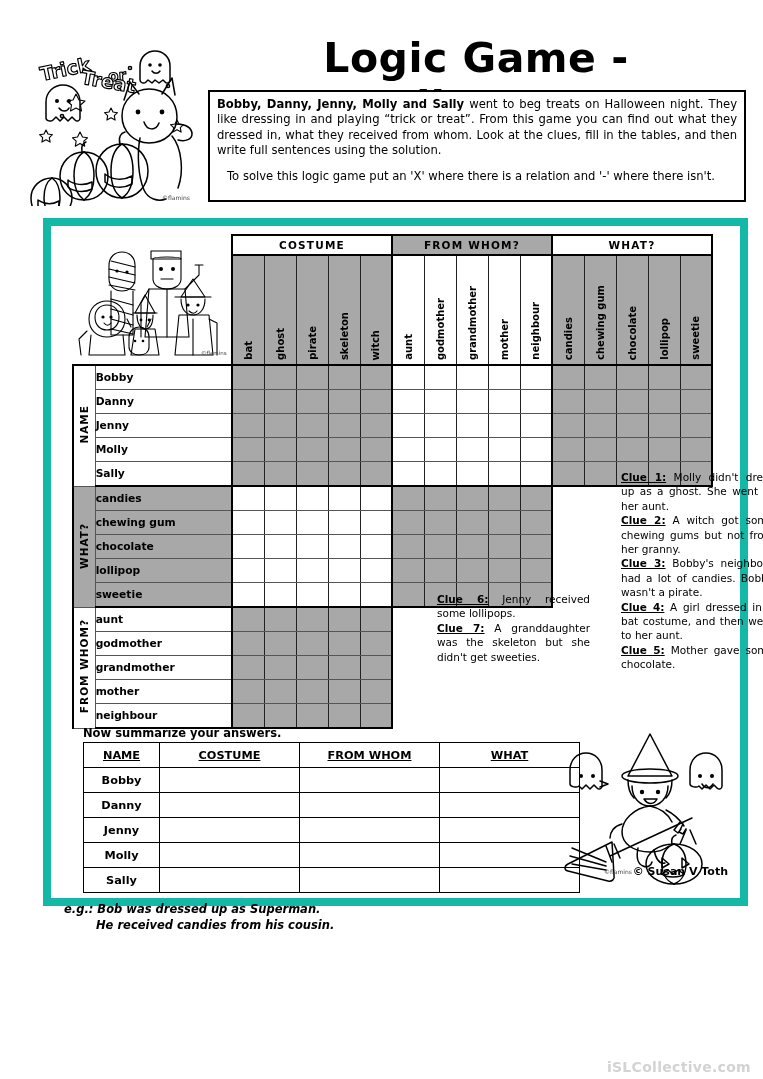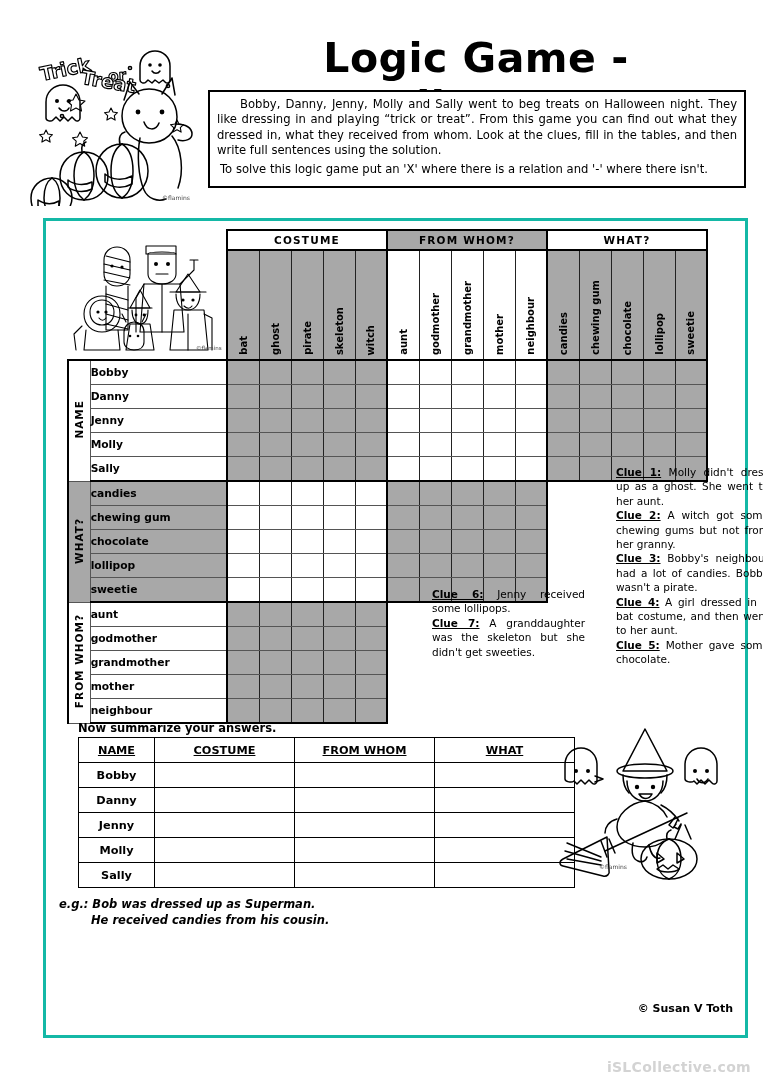--- a/index.html
+++ b/index.html
@@ -8,25 +8,25 @@
   .page{position:absolute;left:0;top:0;width:763px;height:1079px;}
 
   
   .header{position:absolute;left:18px;top:26px;width:730px;height:182px;}
   .clipart-tot{position:absolute;left:4px;top:2px;width:172px;height:178px;}
   .title{position:absolute;left:188px;top:8px;width:540px;text-align:center;
          font-family:"DejaVu Sans",sans-serif;font-weight:bold;font-size:41px;letter-spacing:0.5px;line-height:48px;}
   .intro-box{position:absolute;left:190px;top:64px;width:538px;border:2.5px solid #000;background:#fff;
              padding:5px 7px 6px 7px;box-sizing:border-box;}
   .intro-p{font-size:11.6px;line-height:15.4px;text-align:justify;margin:0;font-family:"DejaVu Sans",sans-serif;}
-  .intro-p b{font-weight:normal;margin-left:23px;}
-  .intro-p2{font-size:11.6px;line-height:15.4px;margin:3px;font-family:"DejaVu Sans",sans-serif;}
+  .intro-p b{font-weight:bold;}
+  .intro-p2{font-size:11.6px;line-height:15.4px;margin:10px;font-family:"DejaVu Sans",sans-serif;}
 
   
-  .frame{position:absolute;left:43px;top:218px;width:705px;height:820px;border:3px solid #14b8a6;background:#fff;box-sizing:border-box;}
+  .frame{position:absolute;left:43px;top:218px;width:705px;height:688px;border:8px solid #14b8a6;background:#fff;box-sizing:border-box;}
 
   
   .grid{position:absolute;left:21px;top:8px;}
   table.lg{border-collapse:collapse;table-layout:fixed;}
   table.lg td{padding:0;margin:0;border:1px solid #555;font-family:"DejaVu Sans",sans-serif;}
 
   .gray{background:#a8a8a8;}
   .white{background:#ffffff;}
 
   .grp-head{height:18px;text-align:center;font-size:10.5px;font-weight:bold;letter-spacing:1.2px;

